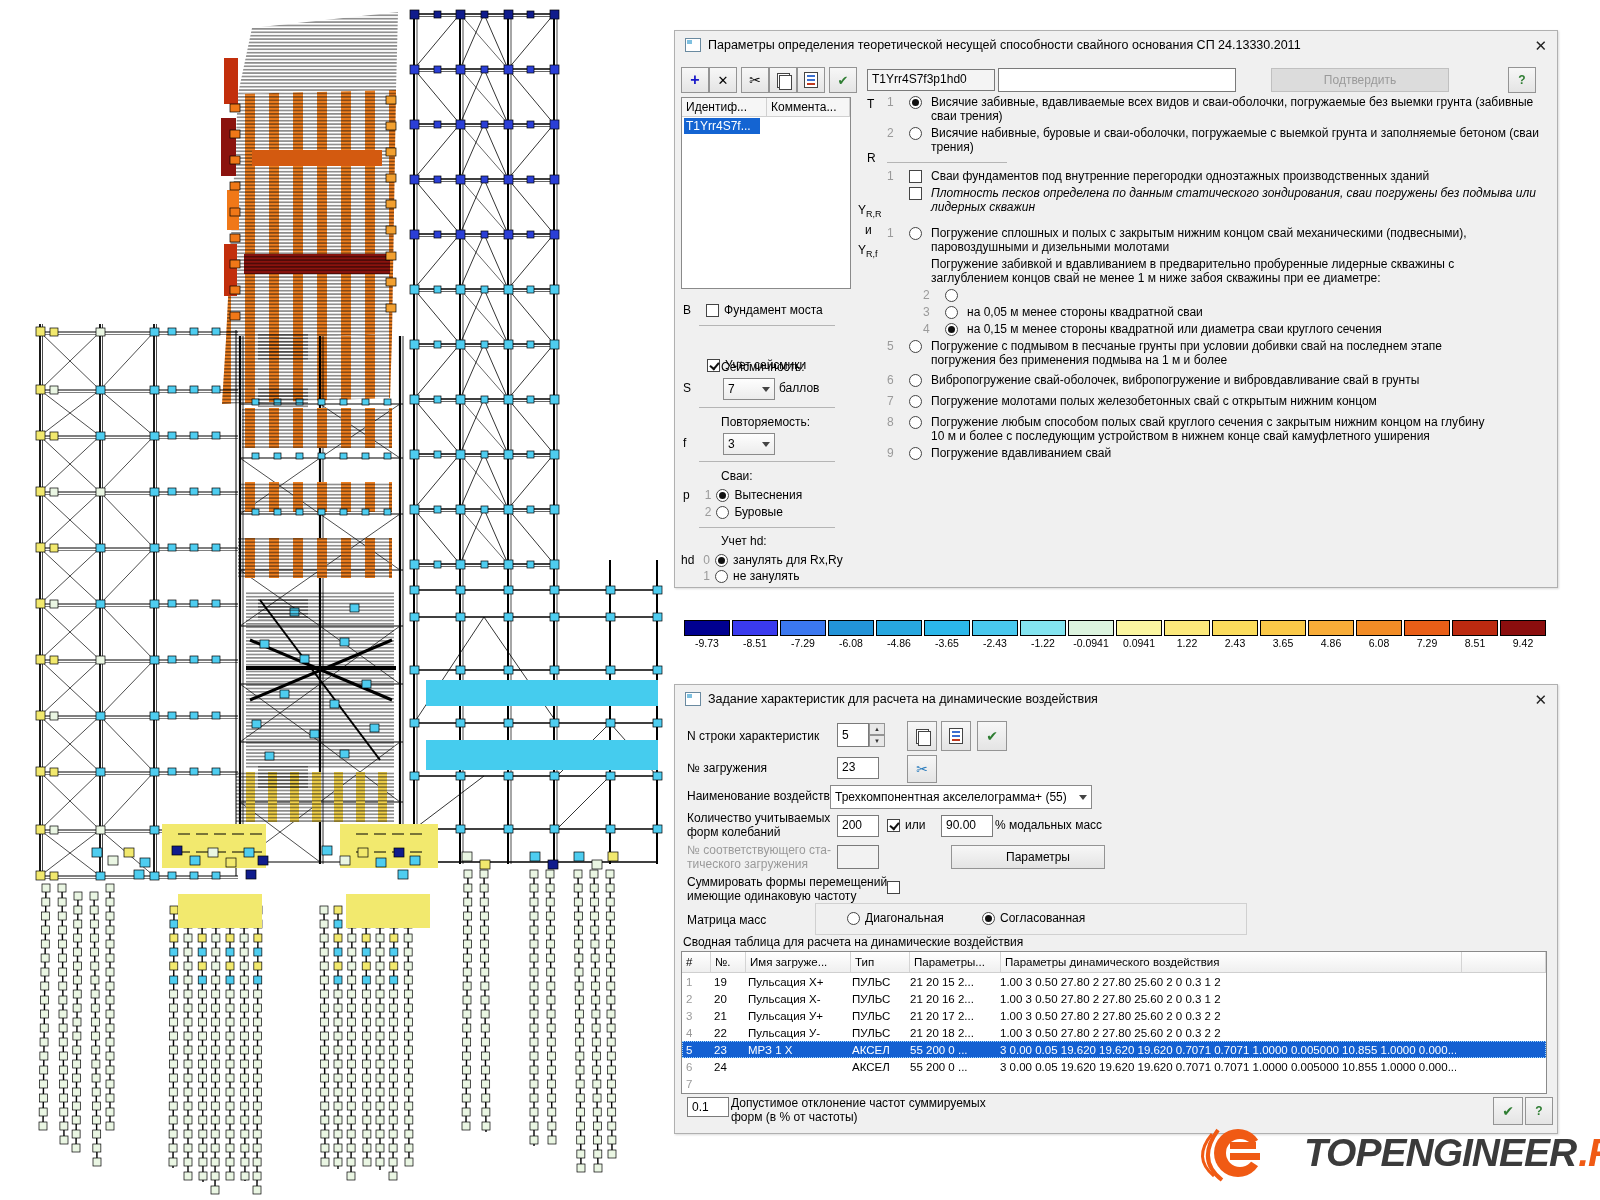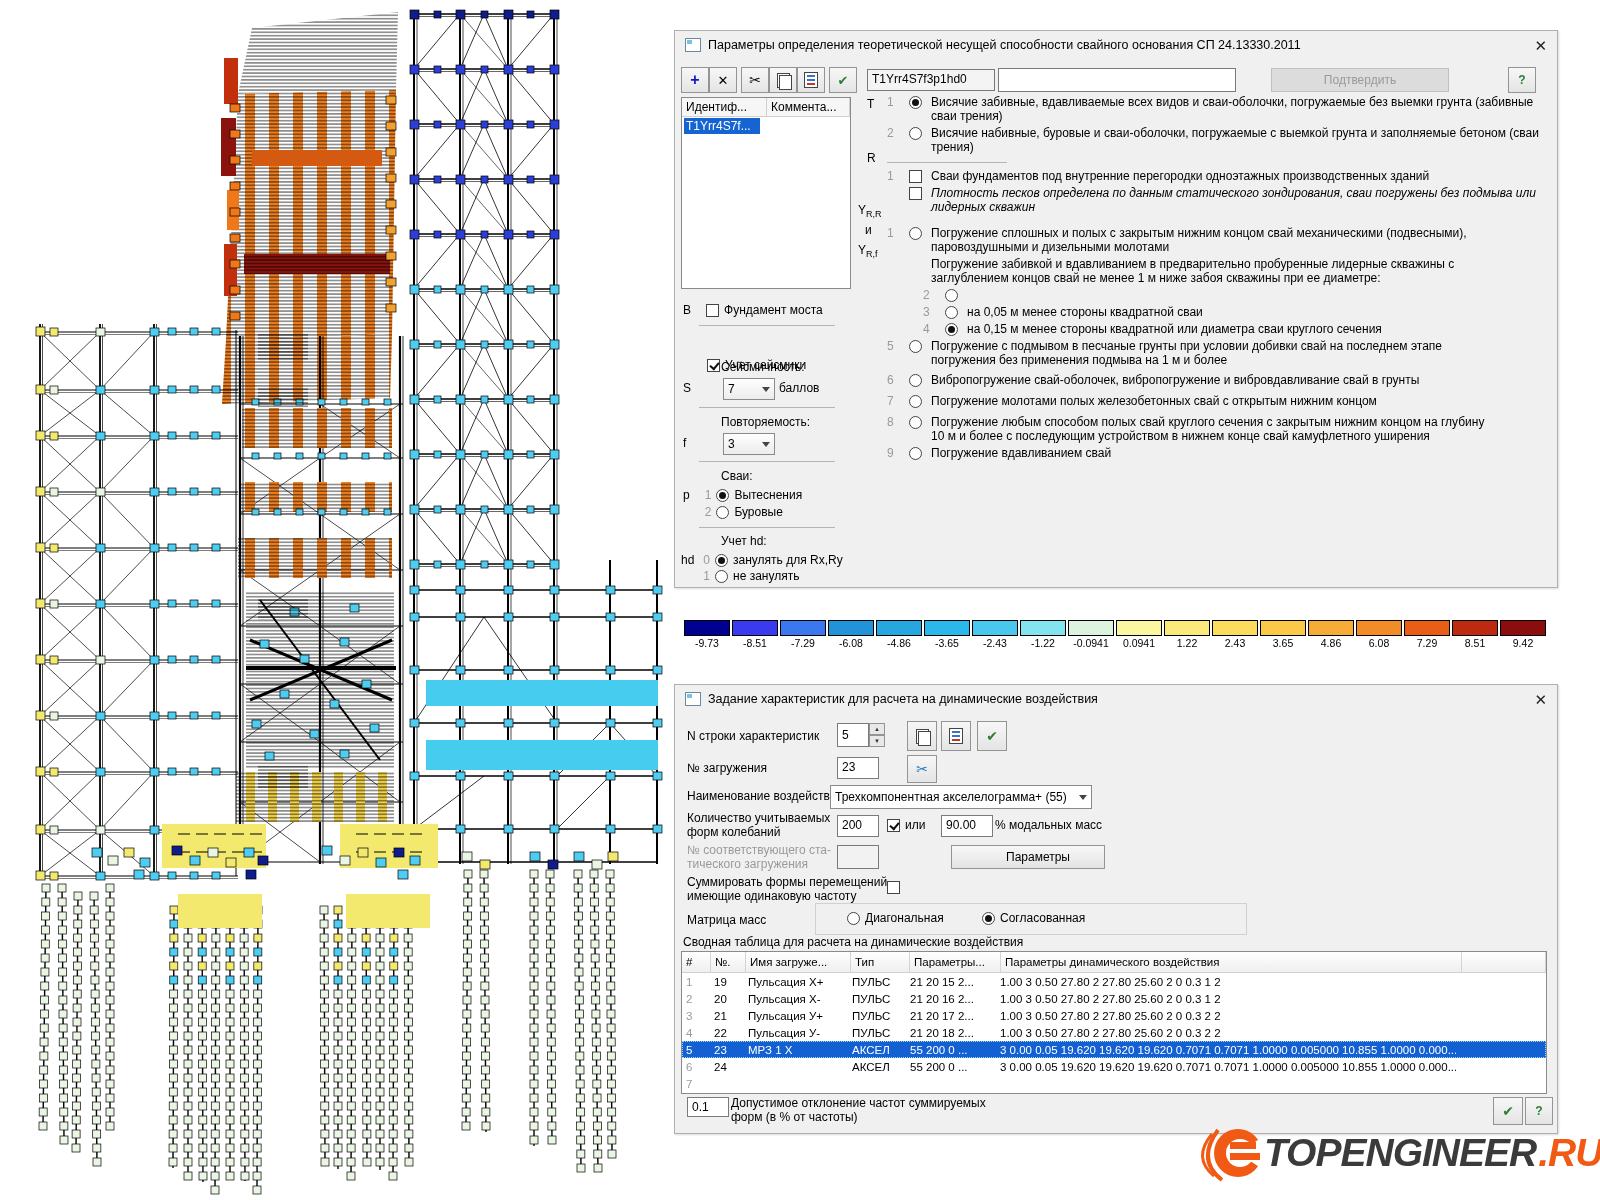--- a/index.html
+++ b/index.html
@@ -41,21 +41,21 @@
   .tc{padding:0 4px;overflow:hidden;flex:none;font-size:11.5px;}
   .c0{width:20px;} .c1{width:26px;} .c2{width:96px;} .c3{width:50px;} .c4{width:82px;} .c5{width:452px;} .c6{flex:1;}
   .trow.sel{background:#1360d2;color:#fff;outline:1px dotted #9fd8ff;outline-offset:-1px;}
   
   .cbar{position:absolute;display:flex;gap:2px;}
   .cbar-cell{width:46px;display:flex;flex-direction:column;align-items:center;}
   .cbar-cell .sw{width:46px;height:16px;border:1px solid #000;box-sizing:border-box;}
   .cbar-cell .lb{font-size:10.5px;margin-top:1px;}
   
   .logo{position:absolute;display:flex;align-items:center;gap:2px;}
-  .logo .t1{font-size:39px;font-weight:bold;font-style:italic;letter-spacing:-1px;color:#3b3b3b;}
+  .logo .t1{font-size:39px;font-weight:bold;font-style:italic;letter-spacing:-1px;color:#3b3b3b;margin-left:40px;}
   .logo .t2{font-size:39px;font-weight:bold;font-style:italic;letter-spacing:-1px;color:#f05a14;}
   .glyph-b{font-weight:bold;}
   .gut{position:absolute;font-size:12px;}
   sub{font-size:9px;}
   .spin{position:absolute;display:flex;}
   .spin .sv{background:#fff;border:1px solid #7a7a7a;width:26px;height:22px;line-height:22px;padding-left:4px;}
   .spin .arr{display:flex;flex-direction:column;width:16px;height:24px;}
   .spin .arr div{flex:1;border:1px solid #949494;background:#e8e8e8;font-size:6px;display:flex;align-items:center;justify-content:center;color:#333;}
   .icon-page{width:11px;height:13px;border:1px solid #444;background:#fff;position:relative;}
   .icon-page::after{content:"";position:absolute;right:-3px;bottom:-3px;width:11px;height:13px;border:1px solid #444;background:#fff;}

